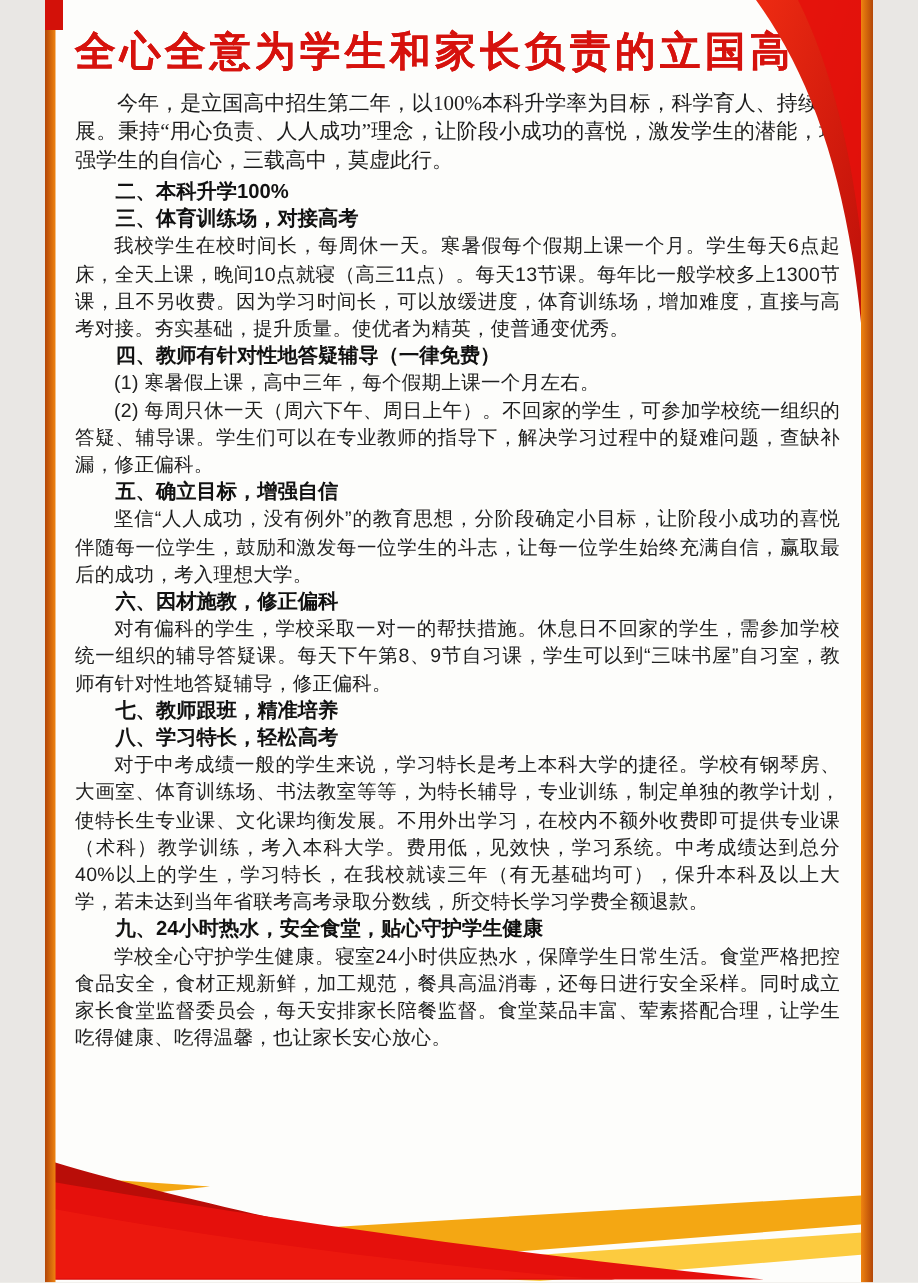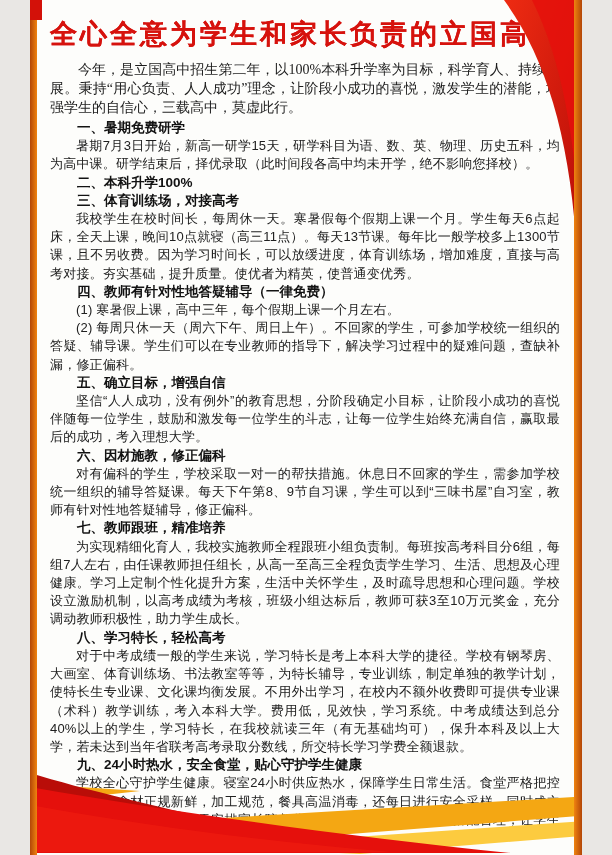--- a/index.html
+++ b/index.html
@@ -73,26 +73,20 @@
     <polygon points="20,50 110,56 20,66" fill="#f4a713"></polygon>
     <path d="M0,38 L0,118 L380,118 C 220,96 80,62 0,38 Z" fill="#b90d08"></path>
     <path d="M0,52 C 150,78 320,102 480,118 L0,118 Z" fill="#e5100c"></path>
     <path d="M0,70 C 120,92 250,108 360,117 L0,117 Z" fill="#ef1d10" opacity="0.7"></path>
   </svg>
 
   <div class="content">
     <h1 class="title">全心全意为学生和家长负责的立国高中</h1>
     <p class="intro">今年，是立国高中招生第二年，以100%本科升学率为目标，科学育人、持续发展。秉持“用心负责、人人成功”理念，让阶段小成功的喜悦，激发学生的潜能，增强学生的自信心，三载高中，莫虚此行。</p>
     <div id="sections">
-    <section>
-      <h2 class="sec-heading">一、暑期免费研学</h2>
-      <div class="sec-paragraphs">
-            <p class="para">暑期7月3日开始，新高一研学15天，研学科目为语、数、英、物理、历史五科，均为高中课。研学结束后，择优录取（此时间段各高中均未开学，绝不影响您择校）。</p>
-          </div>
-    </section>
 
     <section>
       <h2 class="sec-heading">二、本科升学100%</h2>
     </section>
 
     <section>
       <h2 class="sec-heading">三、体育训练场，对接高考</h2>
       <div class="sec-paragraphs">
             <p class="para">我校学生在校时间长，每周休一天。寒暑假每个假期上课一个月。学生每天6点起床，全天上课，晚间10点就寝（高三11点）。每天13节课。每年比一般学校多上1300节课，且不另收费。因为学习时间长，可以放缓进度，体育训练场，增加难度，直接与高考对接。夯实基础，提升质量。使优者为精英，使普通变优秀。</p>
           </div>
@@ -115,23 +109,20 @@
 
     <section>
       <h2 class="sec-heading">六、因材施教，修正偏科</h2>
       <div class="sec-paragraphs">
             <p class="para">对有偏科的学生，学校采取一对一的帮扶措施。休息日不回家的学生，需参加学校统一组织的辅导答疑课。每天下午第8、9节自习课，学生可以到“三味书屋”自习室，教师有针对性地答疑辅导，修正偏科。</p>
           </div>
     </section>
 
     <section>
       <h2 class="sec-heading">七、教师跟班，精准培养</h2>
-      <div class="sec-paragraphs">
-            <p class="para">为实现精细化育人，我校实施教师全程跟班小组负责制。每班按高考科目分6组，每组7人左右，由任课教师担任组长，从高一至高三全程负责学生学习、生活、思想及心理健康。学习上定制个性化提升方案，生活中关怀学生，及时疏导思想和心理问题。学校设立激励机制，以高考成绩为考核，班级小组达标后，教师可获3至10万元奖金，充分调动教师积极性，助力学生成长。</p>
-          </div>
     </section>
 
     <section>
       <h2 class="sec-heading">八、学习特长，轻松高考</h2>
       <div class="sec-paragraphs">
             <p class="para">对于中考成绩一般的学生来说，学习特长是考上本科大学的捷径。学校有钢琴房、大画室、体育训练场、书法教室等等，为特长辅导，专业训练，制定单独的教学计划，使特长生专业课、文化课均衡发展。不用外出学习，在校内不额外收费即可提供专业课（术科）教学训练，考入本科大学。费用低，见效快，学习系统。中考成绩达到总分40%以上的学生，学习特长，在我校就读三年（有无基础均可），保升本科及以上大学，若未达到当年省联考高考录取分数线，所交特长学习学费全额退款。</p>
           </div>
     </section>
 
     <section>

